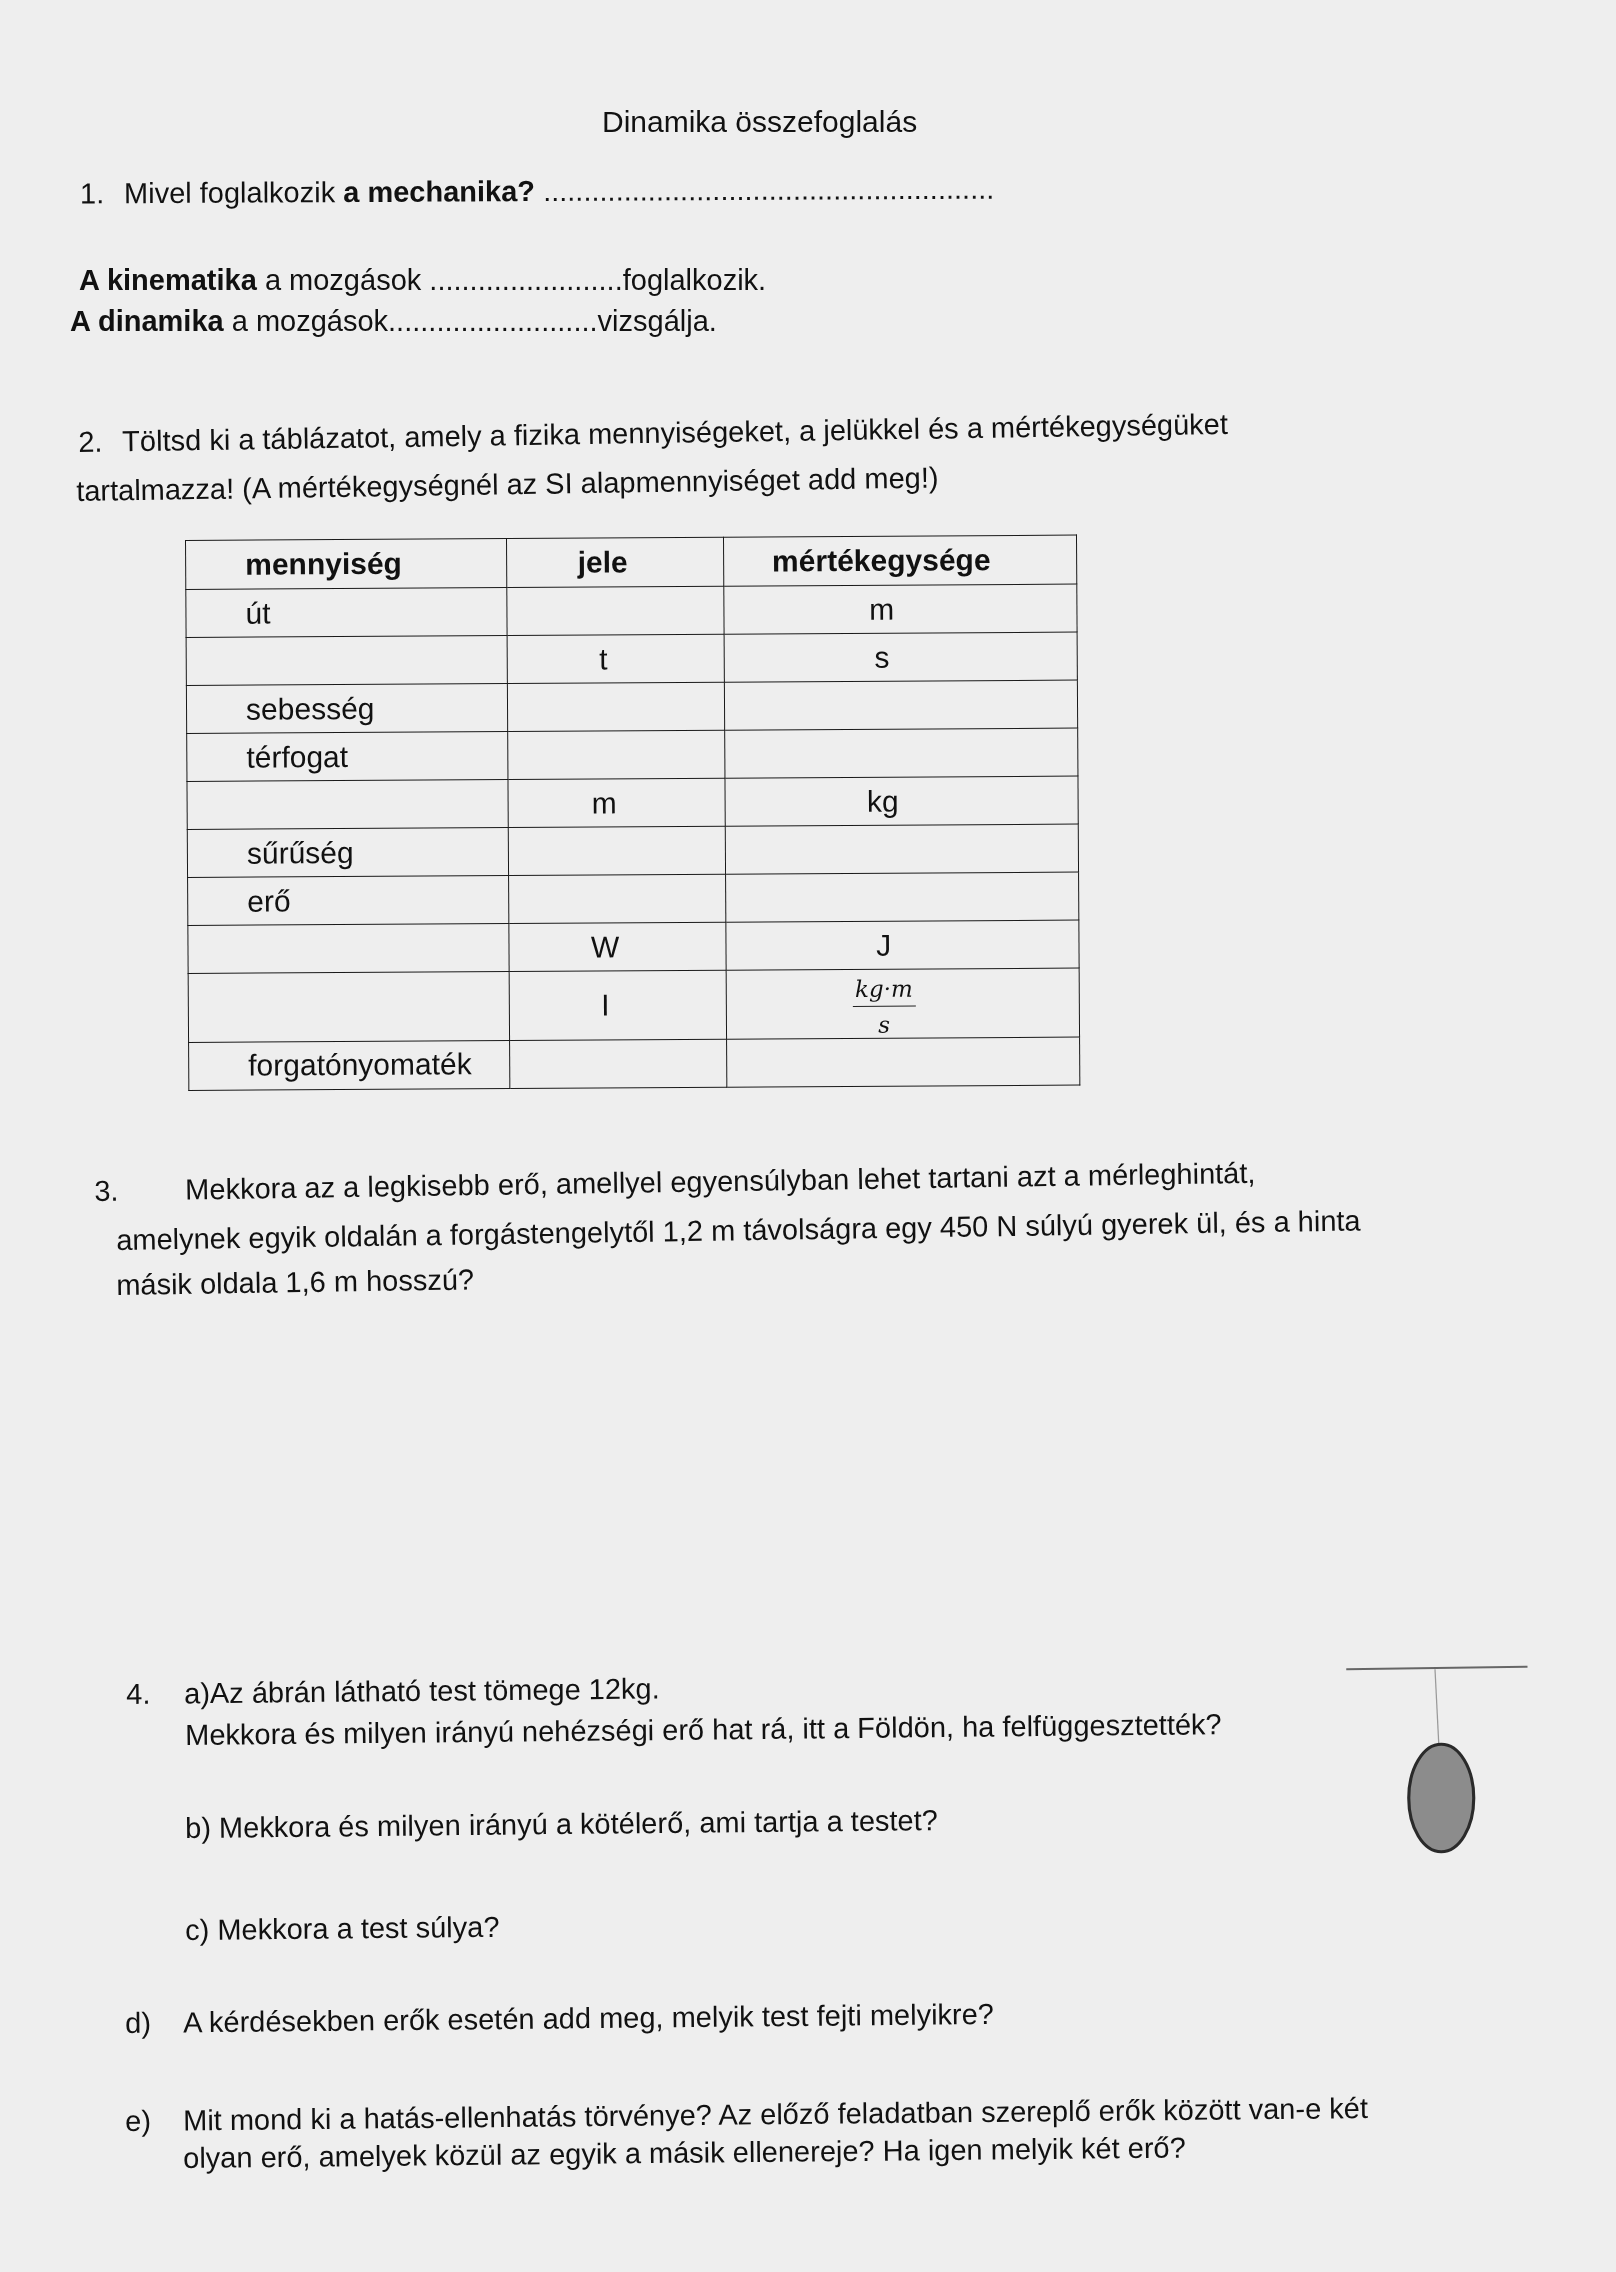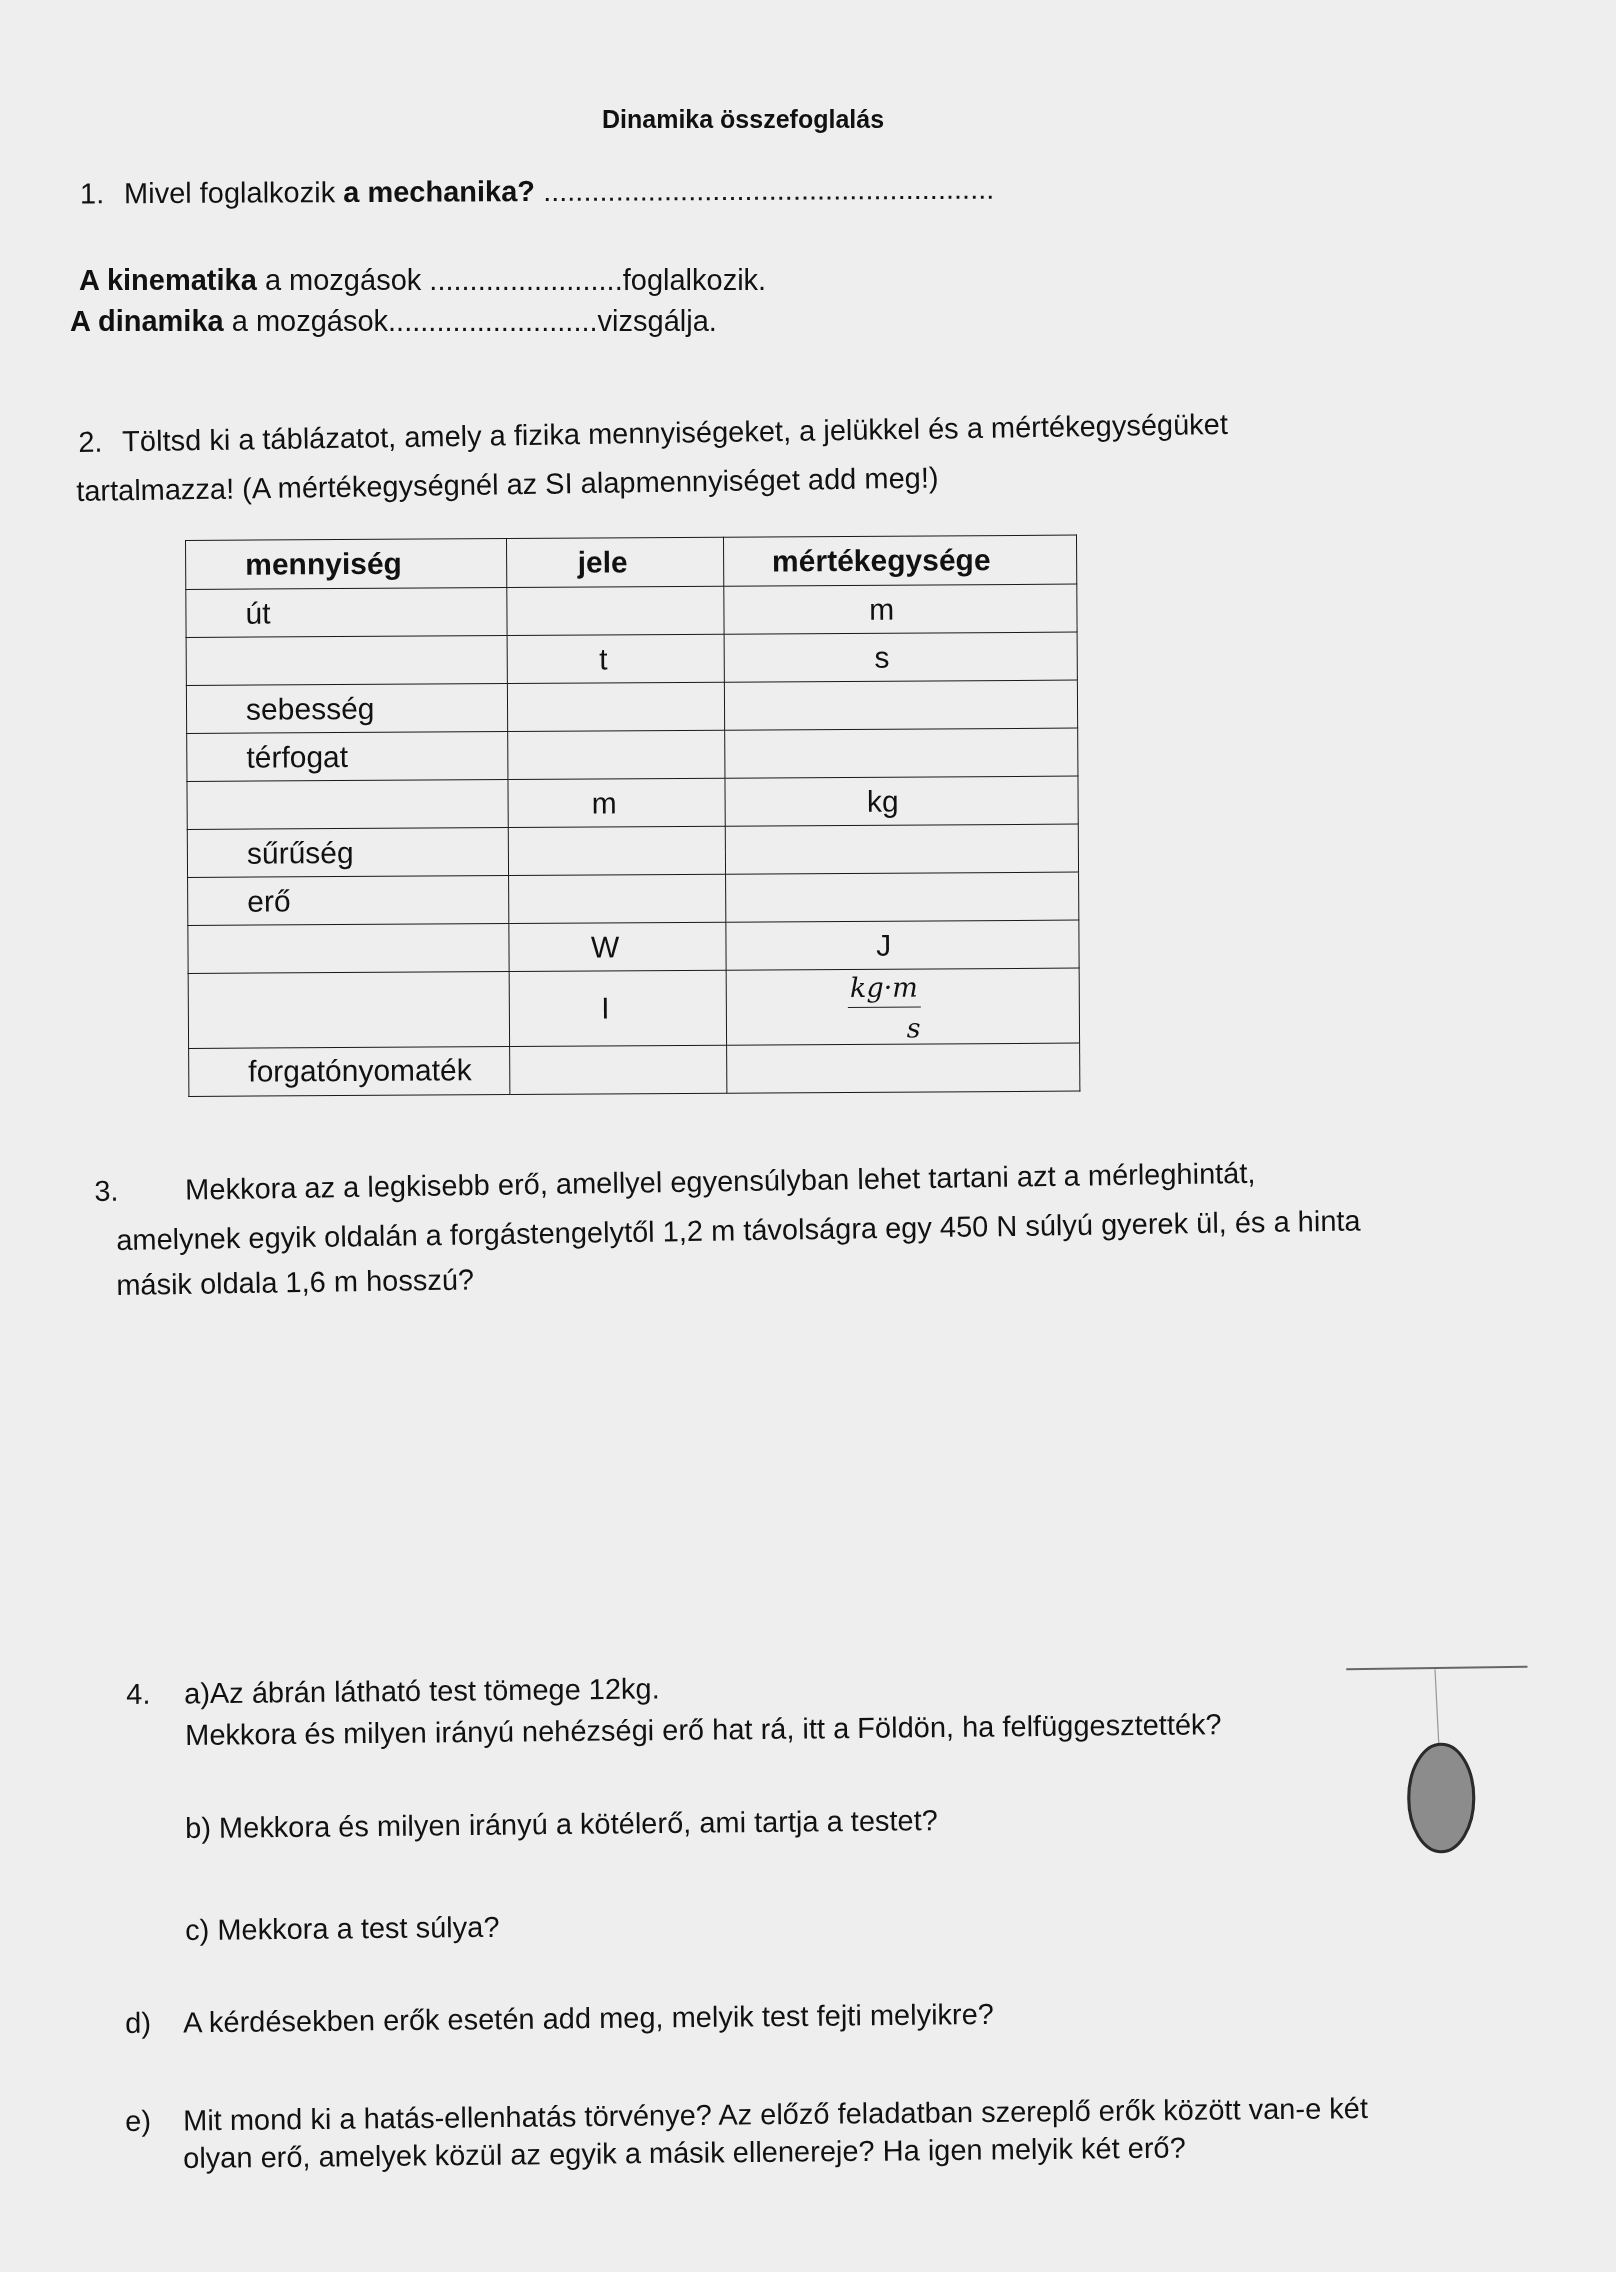--- a/index.html
+++ b/index.html
@@ -6,42 +6,42 @@
   body {
     width: 1616px; height: 2273px;
     background: #eeeeee;
     position: relative; overflow: hidden;
     font-family: "Liberation Sans", "DejaVu Sans", sans-serif;
     color: #111;
   }
   .abs { position: absolute; white-space: nowrap; }
   .txt { font-size: 29px; line-height: 1; }
   .bold { font-weight: bold; }
-  .title { font-size: 25px; font-weight: bold; }
+  .title { font-size: 30px; font-weight: normal; }
   .num { display: inline-block; width: 44px; }
   .dots { letter-spacing: 0px; }
 
   
   .table {
     position: absolute; left: 185px; top: 540px;
     width: 892px; border-collapse: collapse;
     transform: rotate(-0.35deg); transform-origin: left top;
   }
   .table td {
     border: 1.9px solid #1a1a1a;
     height: 48px; padding: 0; font-size: 30px;
     vertical-align: middle;
   }
   .table tr.tall td { height: 65px; }
   .table td.c0 { width: 321px; padding-left: 59px; box-sizing: border-box; text-align: left; }
   .table td.c1 { width: 218px; text-align: center; padding-right: 25px; box-sizing: border-box; }
   .table td.c2 { width: 353px; text-align: center; box-sizing: border-box; padding-right: 38px; }
   .table tr.head td { font-weight: bold; height: 49px; }
   .table tr.head td.c0 { padding-left: 59px; }
-  .frac { display: inline-flex; flex-direction: column; align-items: flex-end; font-family: "DejaVu Serif", serif; font-style: italic; font-size: 27px; }
+  .frac { display: inline-flex; flex-direction: column; align-items: center; font-family: "DejaVu Serif", serif; font-style: italic; font-size: 23px; }
   .frac .n { border-bottom: 1.9px solid #222; padding: 0 2.5px 3.8px 2.5px; }
   .frac .d { padding-top: 5px; }
 
   .pendulum { position: absolute; left: 1340px; top: 1653px; }
 </style>
 </head>
 <body>
 
 <div class="abs title" style="left:602px; top:105px;">Dinamika összefoglalás</div>
 

